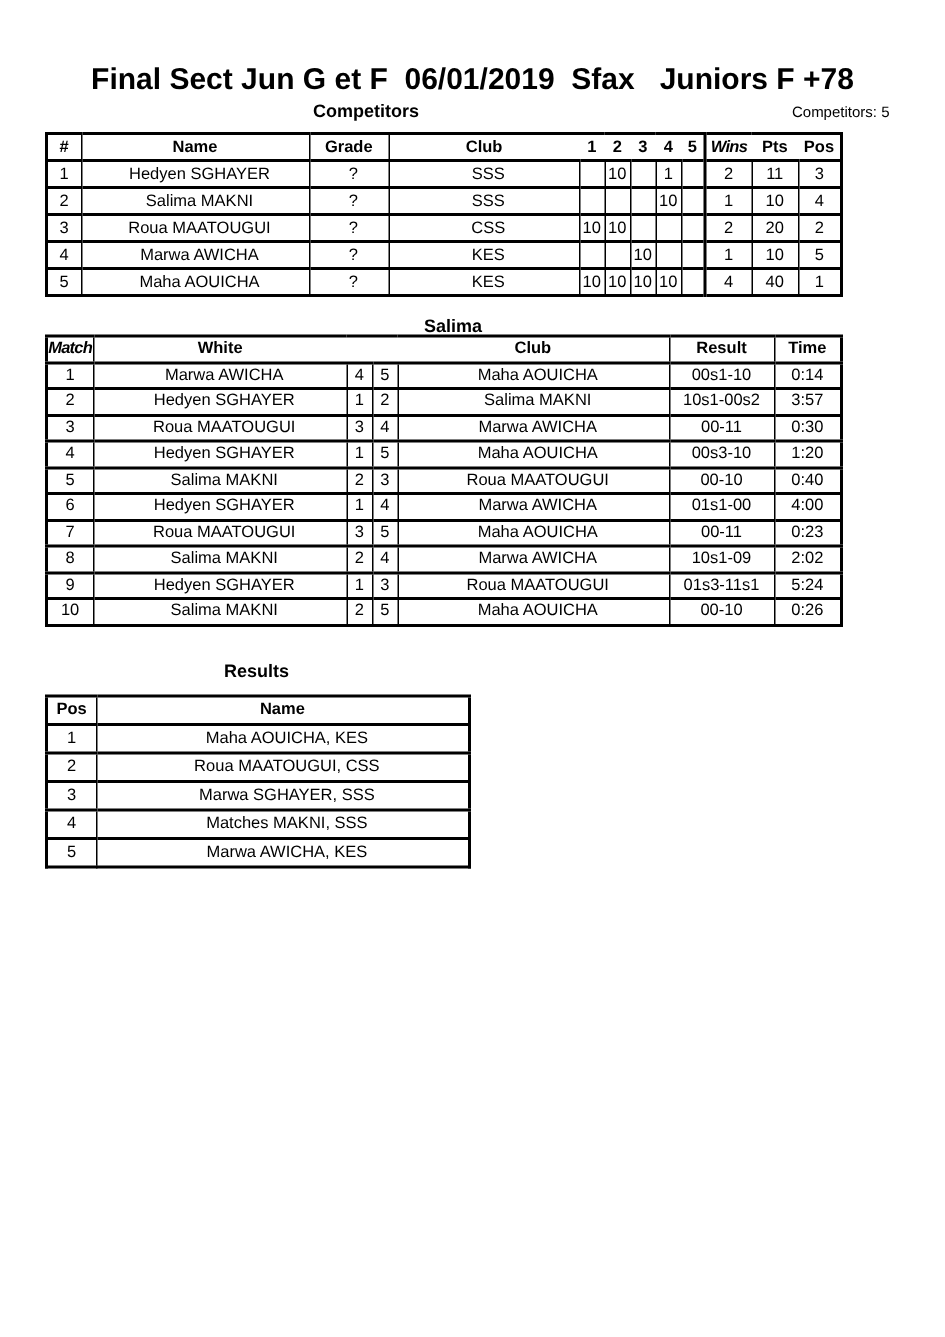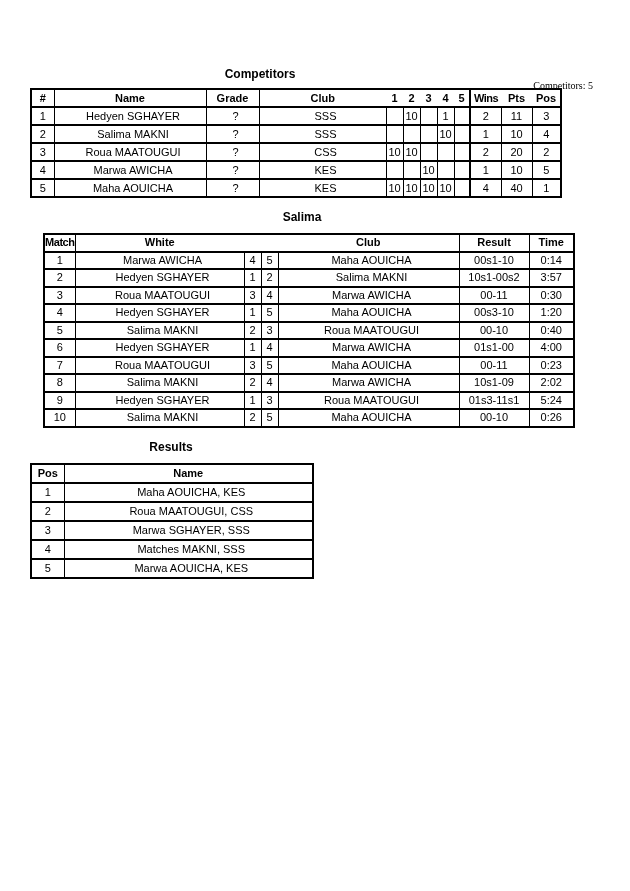--- a/index.html
+++ b/index.html
@@ -8,54 +8,55 @@
     font-family:"Liberation Sans", sans-serif; color:#000; overflow:hidden;
   }
   .title {
     position:absolute; top:42px; left:0; width:630px; margin:0;
     text-align:center; font-size:20px; font-weight:bold; white-space:pre;
   }
   .sec-label {
     position:absolute; transform:translateX(-50%);
     font-size:12px; font-weight:bold; white-space:nowrap;
   }
-  #comp-label    { top:67px;  left:260px; }
+  #comp-label    { top:67px;  left:244px; }
   #match-label   { top:210px; left:302px; }
   #results-label { top:440px; left:171px; }
-  .count { position:absolute; top:80px; right:37px; font-size:10px;font-family:Liberation Serif, serif; }
+  .count { position:absolute; top:70px; right:37px; font-size:10px; }
 
   table {
     position:absolute; border-collapse:collapse; table-layout:fixed;
     border:2px solid #000; background:#fff;
   }
   #comp-table    { left:30px; top:88px;  width:530px; }
-  #match-table   { left:30px; top:233px; width:530px;margin-left:13px; }
+  #match-table   { left:30px; top:223px; width:530px; }
   #results-table { left:30px; top:463px; width:282px; }
 
   th, td {
     border:1px solid #000; border-top-width:2px;
     font-size:11px; line-height:13px; padding:0;
     white-space:nowrap; overflow:hidden; font-weight:normal;
   }
   th { font-weight:bold; }
   #comp-table tr    { height:18px; }
   #match-table tr   { height:17.5px; }
   #results-table tr { height:19px; }
 
   .c { text-align:center; }
   .l { text-align:center; padding-left:6px; }
   .hidL   { border-left-style:hidden; }
   .thickL { border-left-width:2px; }
-  .tight  { letter-spacing:-0.5px; }
+  .tight  { letter-spacing:-0.5px;font-style:italic; }
 </style>
 </head>
 <body>
 
 <div class="page">
 
+  <h1 class="title">Final Sect Jun G et F  06/01/2019  Sfax   Juniors F +78</h1>
 
   <div class="sec-label" id="comp-label">Competitors</div>
   <div class="count">Competitors: 5</div>
 
   <table id="comp-table">
     <colgroup>
       <col style="width:23px">
         <col style="width:152px">
         <col style="width:53px">
         <col style="width:127px">
@@ -320,18 +321,18 @@
           <td class="l">Marwa SGHAYER, SSS</td>
         </tr>
 
         <tr>
           <td class="c">4</td>
           <td class="l">Matches MAKNI, SSS</td>
         </tr>
 
         <tr>
           <td class="c">5</td>
-          <td class="l">Marwa AOUICHA, KES</td>
+          <td class="l">Marwa AWICHA, KES</td>
         </tr>
       </tbody>
   </table>
 
 </div>
 
 </body></html>

